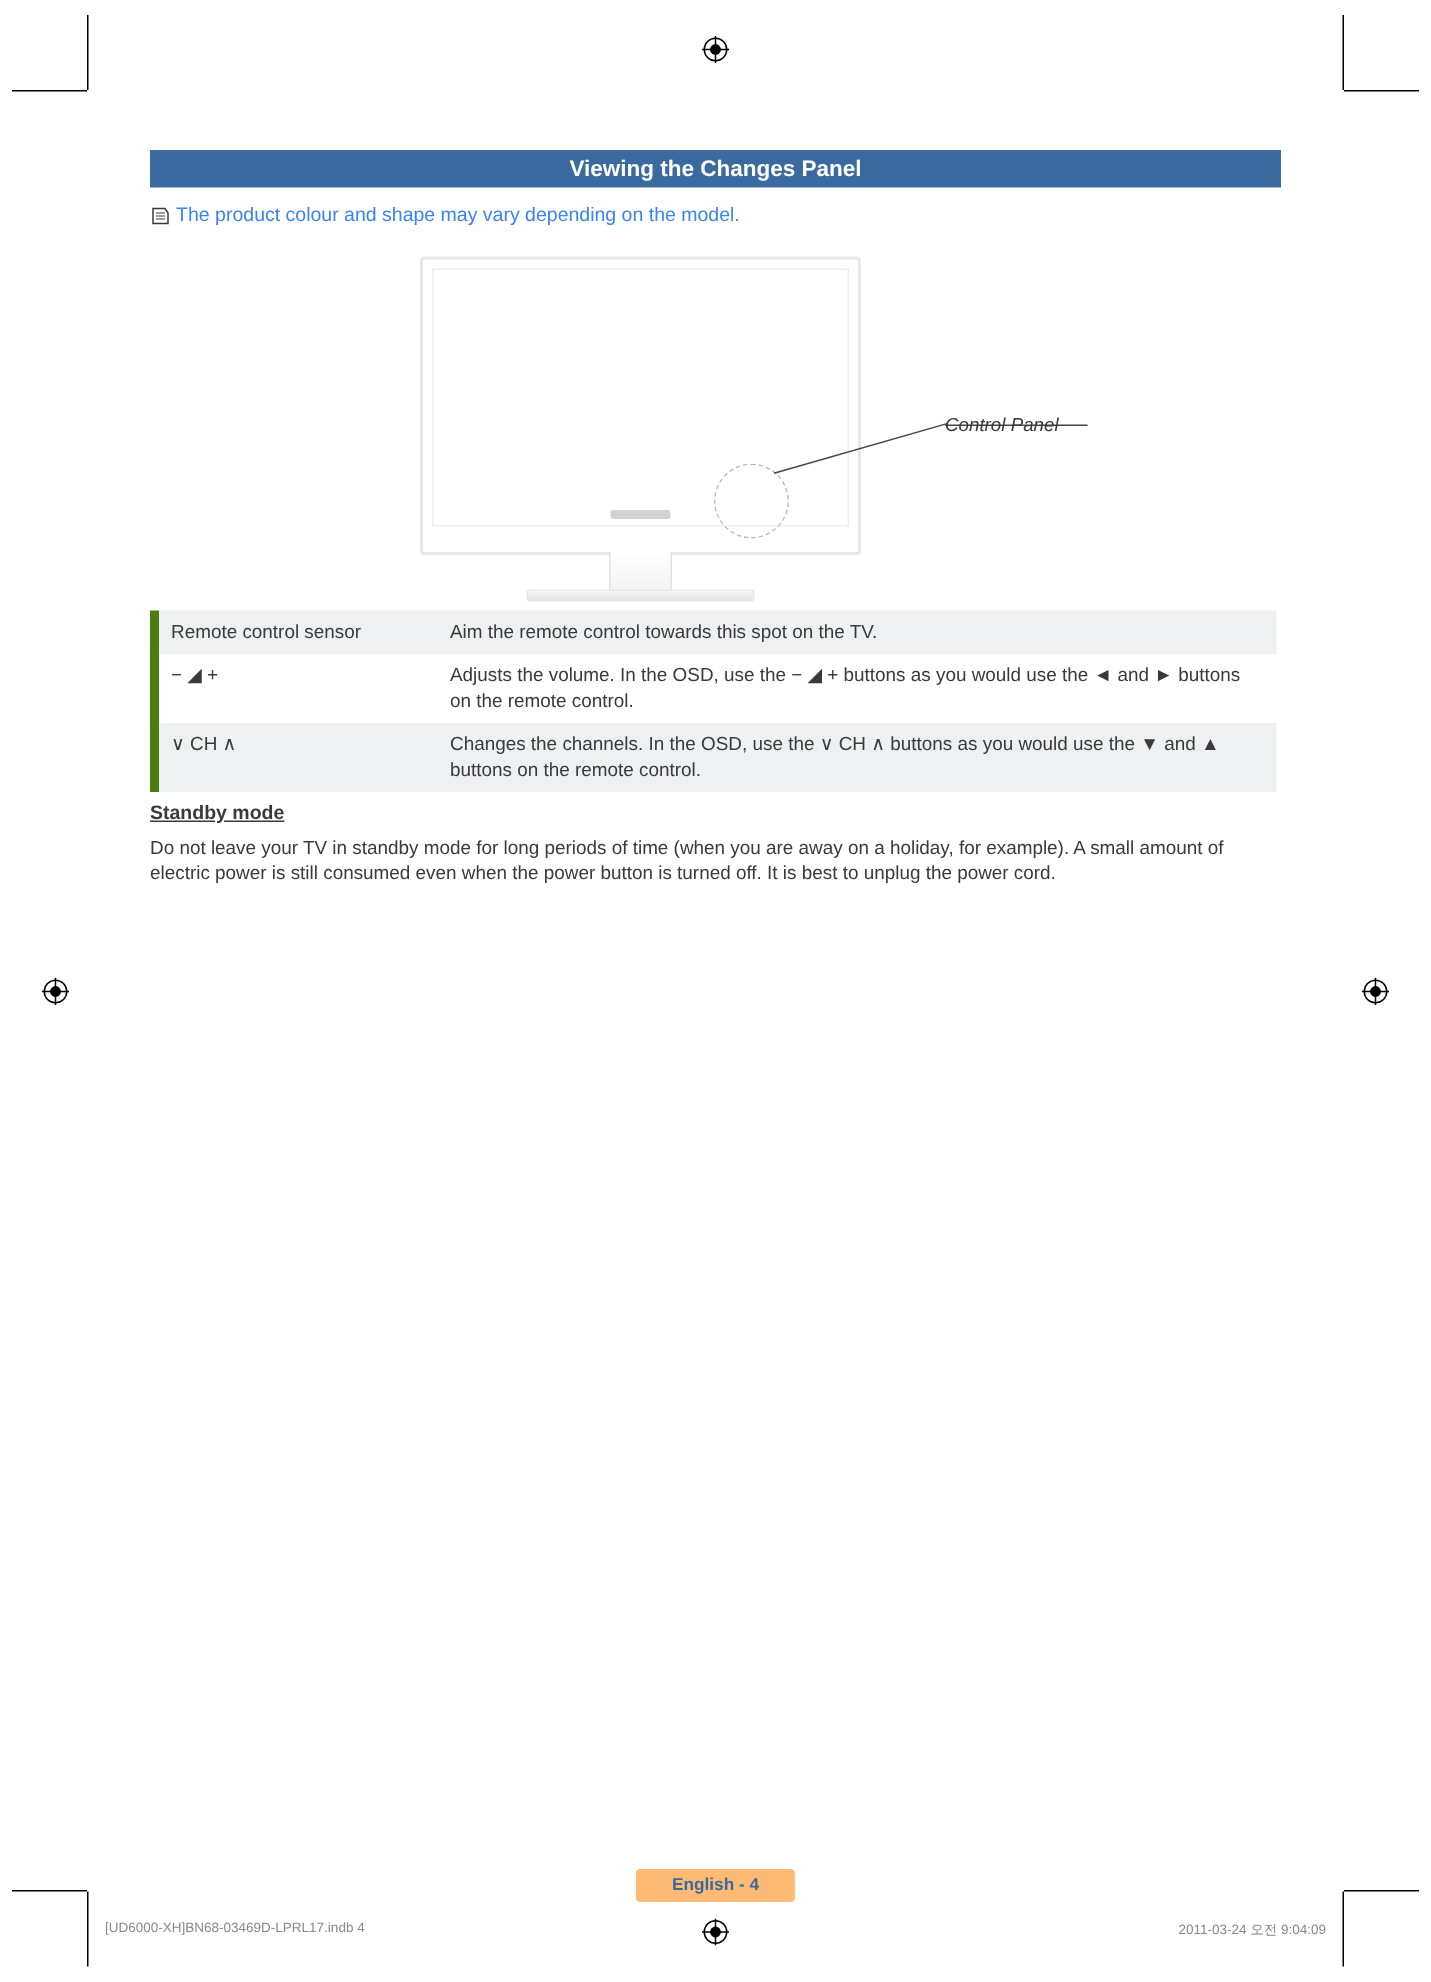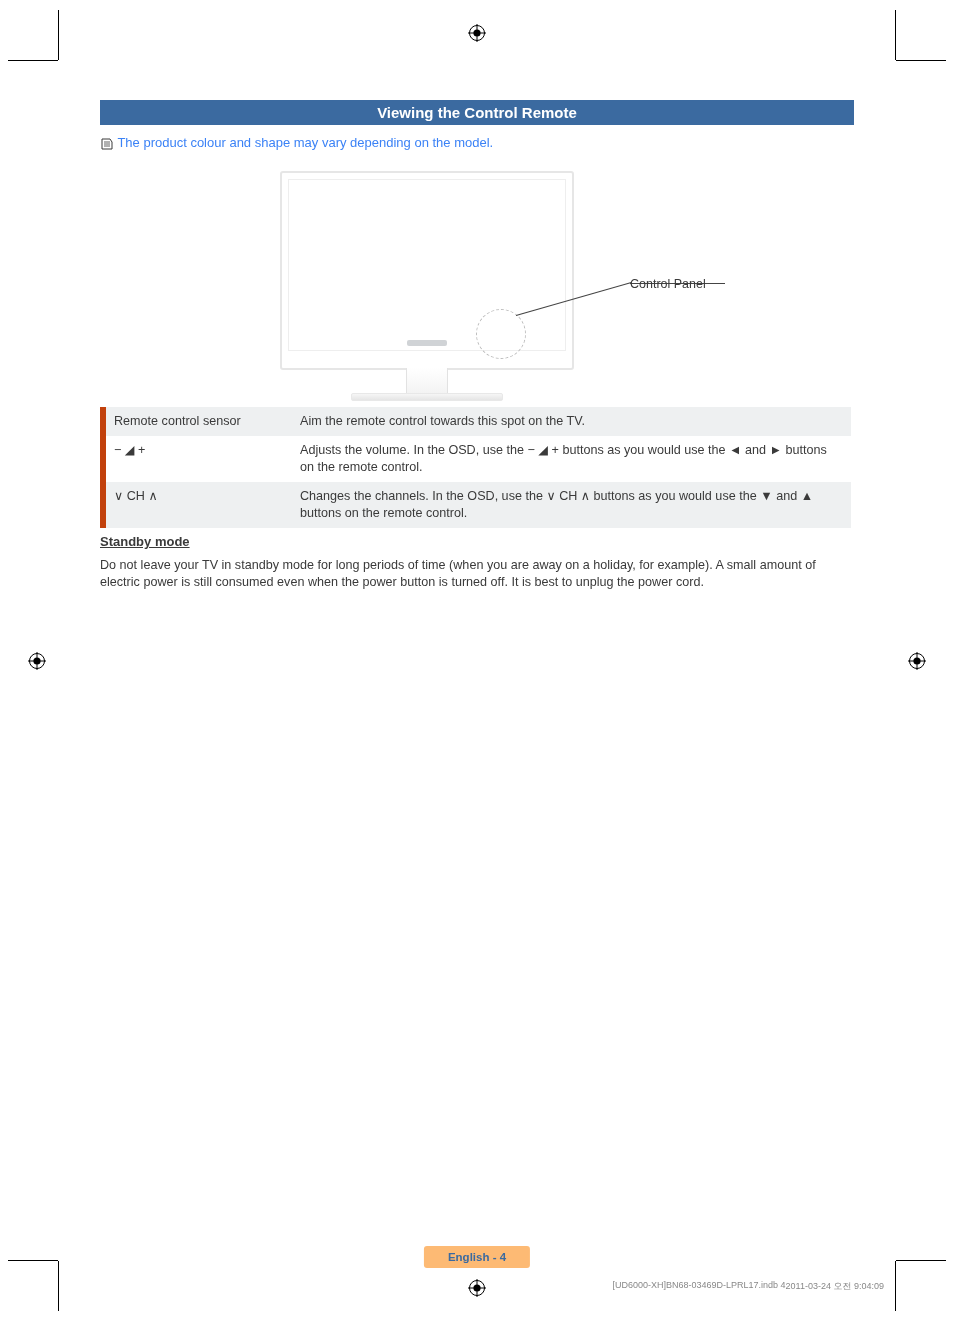--- a/index.html
+++ b/index.html
@@ -53,20 +53,21 @@
   .note-icon {
     display: inline-block;
     width: 14px;
     vertical-align: middle;
   }
   .figure {
     position: relative;
     width: 100%;
     height: 230px;
     margin-bottom: 6px;
+    font-style: italic;
   }
   .tv-outer {
     position: absolute;
     left: 180px;
     top: 0;
     width: 290px;
     height: 195px;
     border: 2px solid #e6e6e6;
     border-radius: 3px;
     background: #fff;
@@ -138,21 +139,21 @@
   }
   table.ctrl td {
     padding: 6px 8px;
     vertical-align: top;
     line-height: 1.35;
   }
   table.ctrl tr:nth-child(odd) td { background: #eef0f1; }
   table.ctrl tr:nth-child(even) td { background: #ffffff; }
   table.ctrl td.left {
     width: 170px;
-    border-left: 6px solid #c2410c;
+    border-left: 6px solid #4d7c0f;
   }
   .sym { font-family: Arial, sans-serif; }
 
   .section-h {
     font-weight: bold;
     font-size: 13px;
     text-decoration: underline;
     color: #3a3a3a;
     margin: 6px 0 8px;
   }
@@ -173,21 +174,21 @@
     font-size: 11.5px;
     font-weight: bold;
     color: #3b6aa0;
   }
   .print-line {
     position: absolute;
     bottom: 28px;
     left: 70px;
     right: 70px;
     display: flex;
-    justify-content: flex-end;
+    justify-content: space-between;
     font-size: 9px;
     color: #888;
   }
 </style>
 </head>
 <body>
 
 <svg class="reg-top" viewBox="0 0 18 18">
     <circle cx="9" cy="9" r="7.5" fill="none" stroke="#000" stroke-width="1"></circle>
     <circle cx="9" cy="9" r="3.6" fill="#000"></circle>
@@ -216,21 +217,21 @@
 <div style="position:absolute;top:10px;left:58px;width:0.7px;height:50px;background:#000"></div>
 <div style="position:absolute;top:60px;left:8px;width:50px;height:0.7px;background:#000"></div>
 <div style="position:absolute;top:10px;right:58px;width:0.7px;height:50px;background:#000"></div>
 <div style="position:absolute;top:60px;right:8px;width:50px;height:0.7px;background:#000"></div>
 <div style="position:absolute;bottom:10px;left:58px;width:0.7px;height:50px;background:#000"></div>
 <div style="position:absolute;bottom:60px;left:8px;width:50px;height:0.7px;background:#000"></div>
 <div style="position:absolute;bottom:10px;right:58px;width:0.7px;height:50px;background:#000"></div>
 <div style="position:absolute;bottom:60px;right:8px;width:50px;height:0.7px;background:#000"></div>
 
 <div class="page">
-  <div class="title-bar">Viewing the Control Remote</div>
+  <div class="title-bar">Viewing the Changes Panel</div>
 
   <div class="note-line">
     <svg class="note-icon" viewBox="0 0 14 14">
         <path d="M2 2 L10 2 L12 5 L12 12 L2 12 Z" fill="none" stroke="#3a3a3a" stroke-width="1"></path>
         <line x1="4" y1="5" x2="10" y2="5" stroke="#3a3a3a" stroke-width="0.8"></line>
         <line x1="4" y1="7" x2="10" y2="7" stroke="#3a3a3a" stroke-width="0.8"></line>
         <line x1="4" y1="9" x2="10" y2="9" stroke="#3a3a3a" stroke-width="0.8"></line>
       </svg>
     <span>The product colour and shape may vary depending on the model.</span>
   </div>

